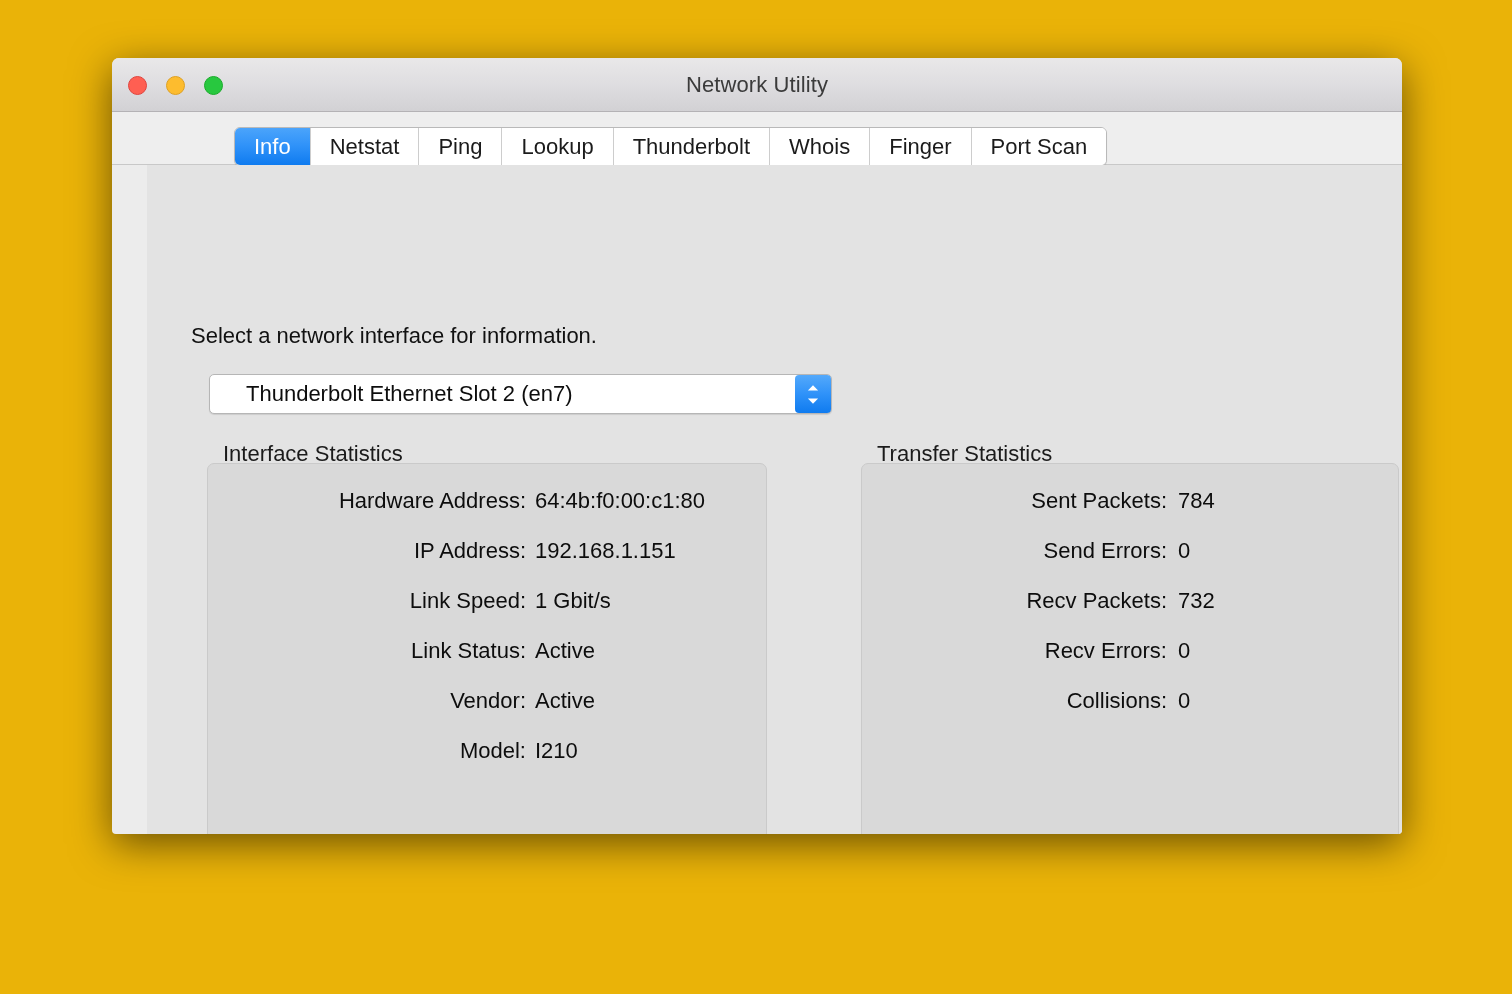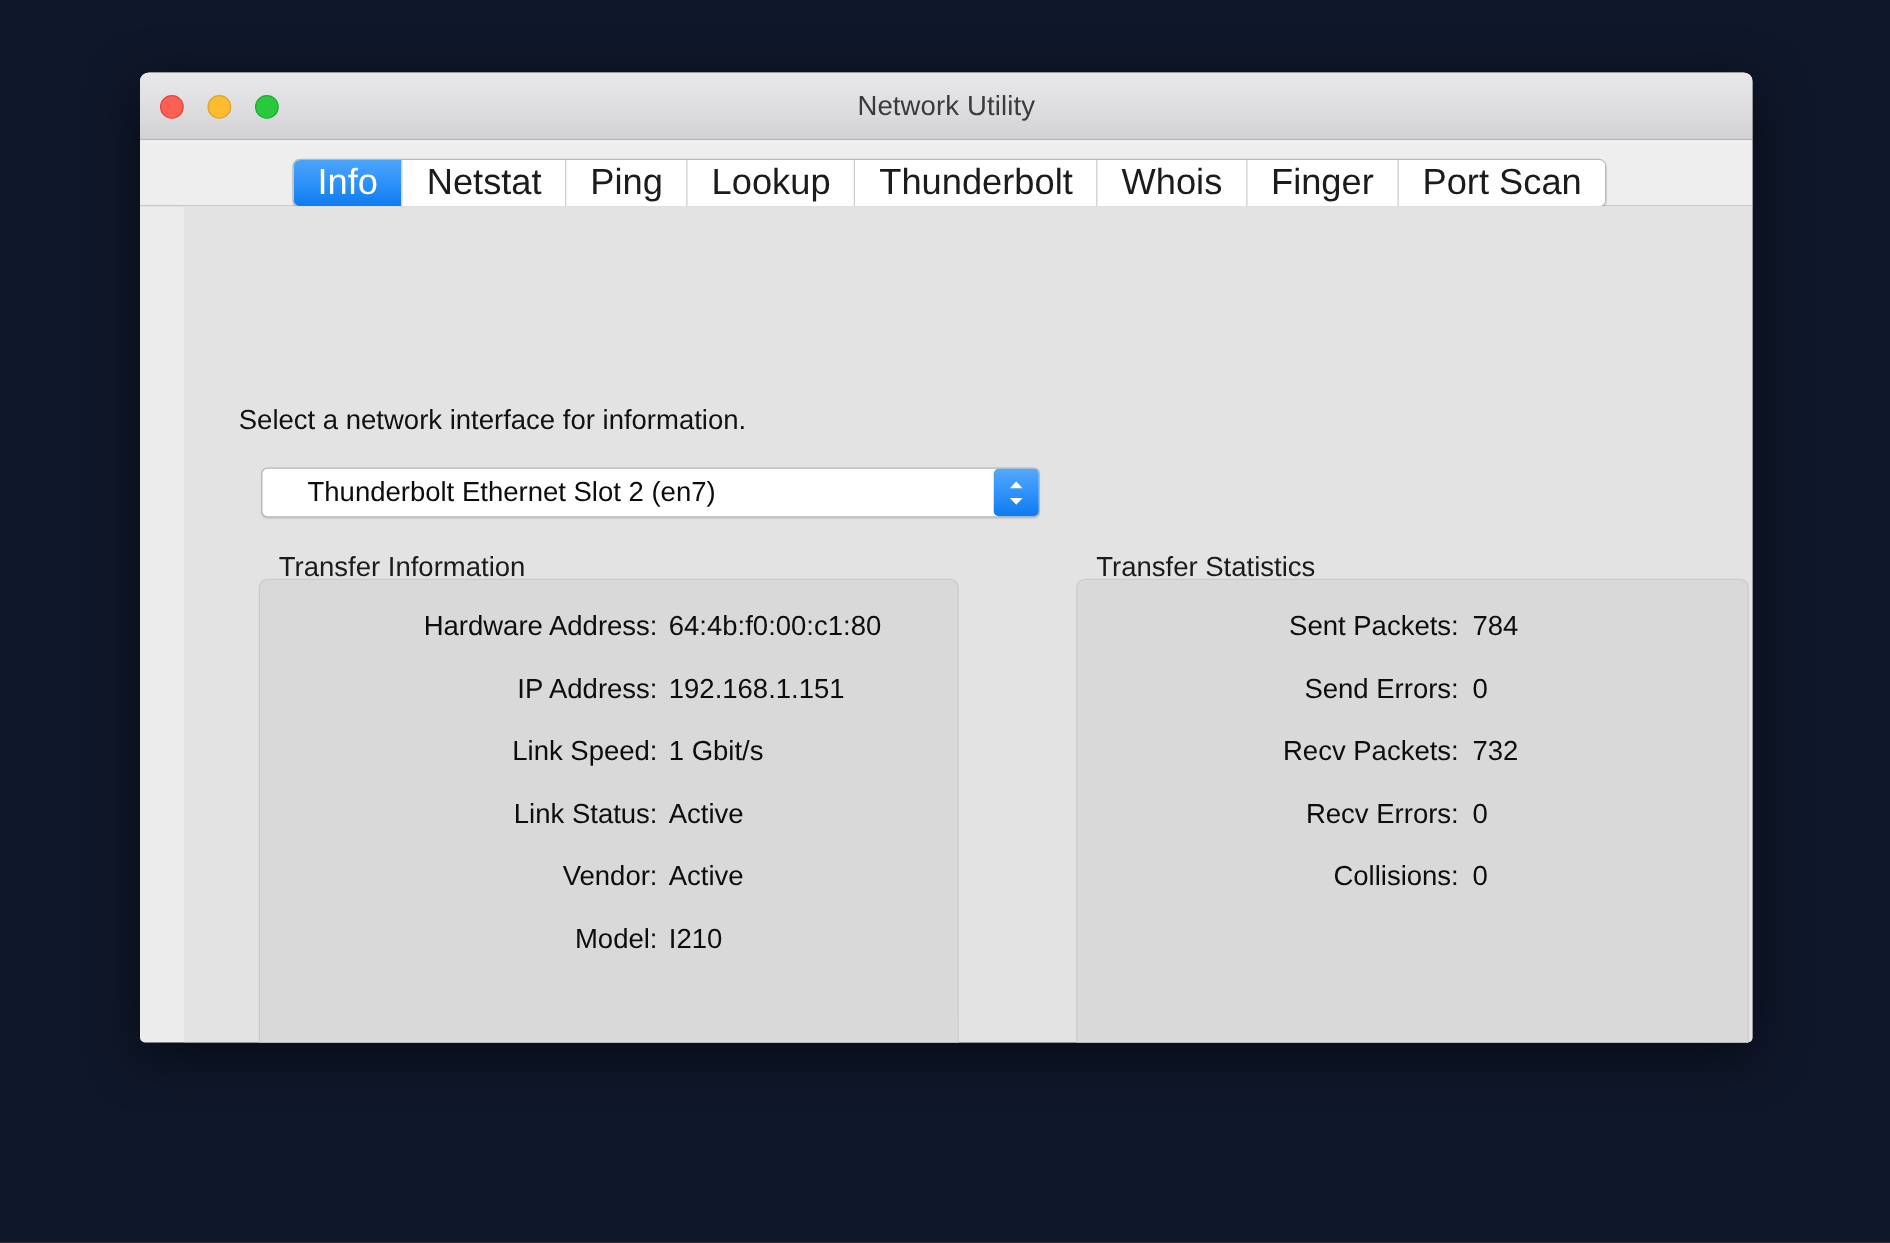--- a/index.html
+++ b/index.html
@@ -10,21 +10,21 @@
     background: #000000;
     overflow: hidden;
     font-family: "Liberation Sans", sans-serif;
     -webkit-font-smoothing: antialiased;
   }
 
   #desktop {
     position: relative;
     width: 1512px;
     height: 994px;
-    background: #0f172a;
+    background: #eab308;
     text-decoration: underline;
   }
 
   
   #window {
     position: absolute;
     left: 112px;
     top: 58px;
     width: 1290px;
     height: 776px;
@@ -89,21 +89,21 @@
     border: 1px solid #b9b9b9;
     overflow: hidden;
     box-shadow: 0 1px 1px rgba(0,0,0,0.10);
   }
 
   .tab {
     display: flex;
     align-items: center;
     justify-content: center;
     padding: 0 19px;
-    font-size: 29px;
+    font-size: 22px;
     color: #1b1b1b;
     background: #ffffff;
     border-left: 1px solid #cdcdcd;
     cursor: default;
     white-space: nowrap;
     line-height: 1;
   }
   .tab:first-child { border-left: none; }
 
   .tab.selected {
@@ -262,21 +262,21 @@
         <div id="popup-stepper">
           <svg class="chevron" viewBox="0 0 14 8" aria-hidden="true">
             <path d="M7 1.2 L12.1 6.6 L1.9 6.6 Z" fill="#ffffff"></path>
           </svg>
           <svg class="chevron" viewBox="0 0 14 8" aria-hidden="true">
             <path d="M7 6.8 L1.9 1.4 L12.1 1.4 Z" fill="#ffffff"></path>
           </svg>
         </div>
       </div>
 
-      <div class="group-title" id="interface-info-title">Transfer Information</div>
+      <div class="group-title" id="interface-info-title">Interface Statistics</div>
 
       <div class="group-box" id="interface-info-box">
         <div class="rows">
 
           <div class="row">
             <span class="row-label">Hardware Address:</span>
             <span class="row-value">64:4b:f0:00:c1:80</span>
           </div>
 
           <div class="row">

